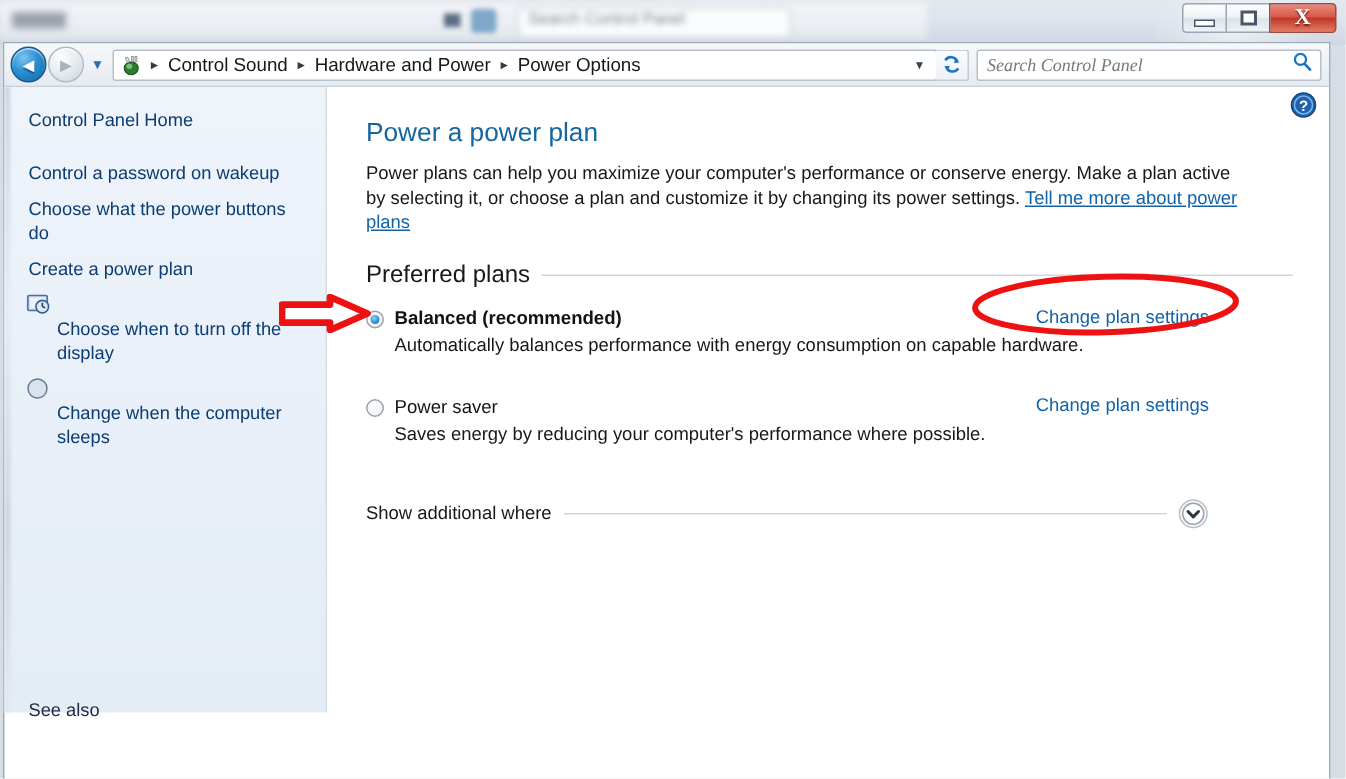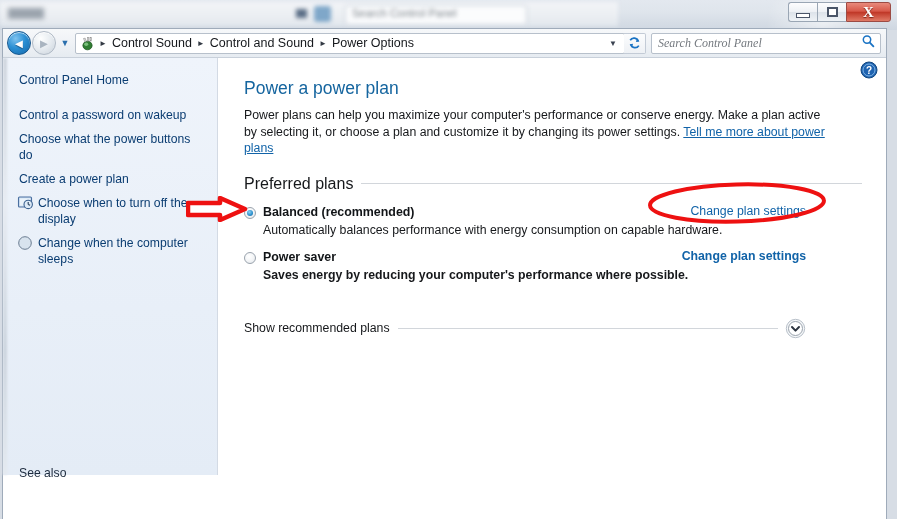--- a/index.html
+++ b/index.html
@@ -278,21 +278,21 @@
   }
   .side-icon {
     width: 17px; height: 16px;
     flex: none;
     margin-left: -16px;
     margin-right: 0px;
     position: relative;
     top: 0px;
   }
   .side-text { display: block; }
-  .side-link.has-icon { padding-left: 35px; }
+  .side-link.has-icon { padding-left: 35px; flex-direction: column; }
   .side-link.has-icon .side-icon { margin-left: -21px; margin-right: 4px; }
   #side-home { margin-bottom: 19px; }
   #see-also-label {
     position: absolute;
     left: 16px;
     bottom: -5px;
     font-size: 12.2px;
     color: #1d2b3e;
   }
 
@@ -384,21 +384,21 @@
   .change-link {
     position: absolute;
     right: 56px;
     top: 0;
     font-size: 12.3px;
     color: #1163a8;
     cursor: pointer;
     white-space: nowrap;
   }
   #plan-balanced { margin-top: 2px; }
-  #plan-saver-wrap { margin-top: 11px; font-weight: bold; }
+  #plan-saver-wrap { margin-top: 25px; }
   #additional-row {
     display: flex;
     align-items: center;
     margin-top: 35px;
     padding-right: 56px;
   }
   #additional-label {
     font-size: 12.3px;
     color: #16181b;
     white-space: nowrap;
@@ -479,21 +479,21 @@
           <ellipse cx="8.5" cy="9.5" rx="4.6" ry="4.3" fill="#2f7d32" stroke="#1d5620" stroke-width="0.8"></ellipse>
           <ellipse cx="7.2" cy="8.2" rx="2" ry="1.7" fill="#8fd08f" opacity="0.8"></ellipse>
           <path d="M6 6 L4.5 2.5 L6.2 2.2 L7.2 5.2 Z" fill="#e8e8e8" stroke="#8a8a8a" stroke-width="0.6"></path>
           <rect x="8.6" y="1.6" width="1.3" height="3.4" fill="#d4d4d4" stroke="#8a8a8a" stroke-width="0.5"></rect>
           <rect x="11" y="1.6" width="1.3" height="3.4" fill="#d4d4d4" stroke="#8a8a8a" stroke-width="0.5"></rect>
         </svg>
       </div>
       <span class="crumb-sep">►</span>
       <span class="crumb">Control Sound</span>
       <span class="crumb-sep">►</span>
-      <span class="crumb">Control and Sound</span>
+      <span class="crumb">Hardware and Power</span>
       <span class="crumb-sep">►</span>
       <span class="crumb">Power Options</span>
       <span id="crumb-spacer"></span>
       <span id="crumb-chevron">▼</span>
     </div>
 
     <div id="refresh-button">
       <svg width="15" height="14" viewBox="0 0 15 14">
         <path d="M3.2 4.2 A4.4 4.4 0 0 1 11.2 5.4" fill="none" stroke="#1a73c4" stroke-width="1.7"></path>
         <path d="M11.8 9.6 A4.4 4.4 0 0 1 3.8 8.4" fill="none" stroke="#1a73c4" stroke-width="1.7"></path>
@@ -593,21 +593,21 @@
       <div id="plan-saver-wrap">
         <div class="plan-row">
           <span class="radio"></span>
           <span class="plan-name">Power saver</span>
           <span class="change-link">Change plan settings</span>
         </div>
         <div class="plan-desc">Saves energy by reducing your computer's performance where possible.</div>
       </div>
 
       <div id="additional-row">
-        <span id="additional-label">Show recommended plans</span>
+        <span id="additional-label">Show additional where</span>
         <span id="additional-rule"></span>
         <span id="expand-button">
           <svg width="21" height="21" viewBox="0 0 21 21">
             <circle cx="10.5" cy="10.5" r="9.2" fill="#f4f6f8" stroke="#b9c1ca" stroke-width="1"></circle>
             <circle cx="10.5" cy="10.5" r="7" fill="#ffffff" stroke="#9aa3ad" stroke-width="1"></circle>
             <path d="M7 9 L10.5 12.6 L14 9" fill="none" stroke="#2c3440" stroke-width="2" stroke-linecap="round" stroke-linejoin="round"></path>
           </svg>
         </span>
       </div>
 

